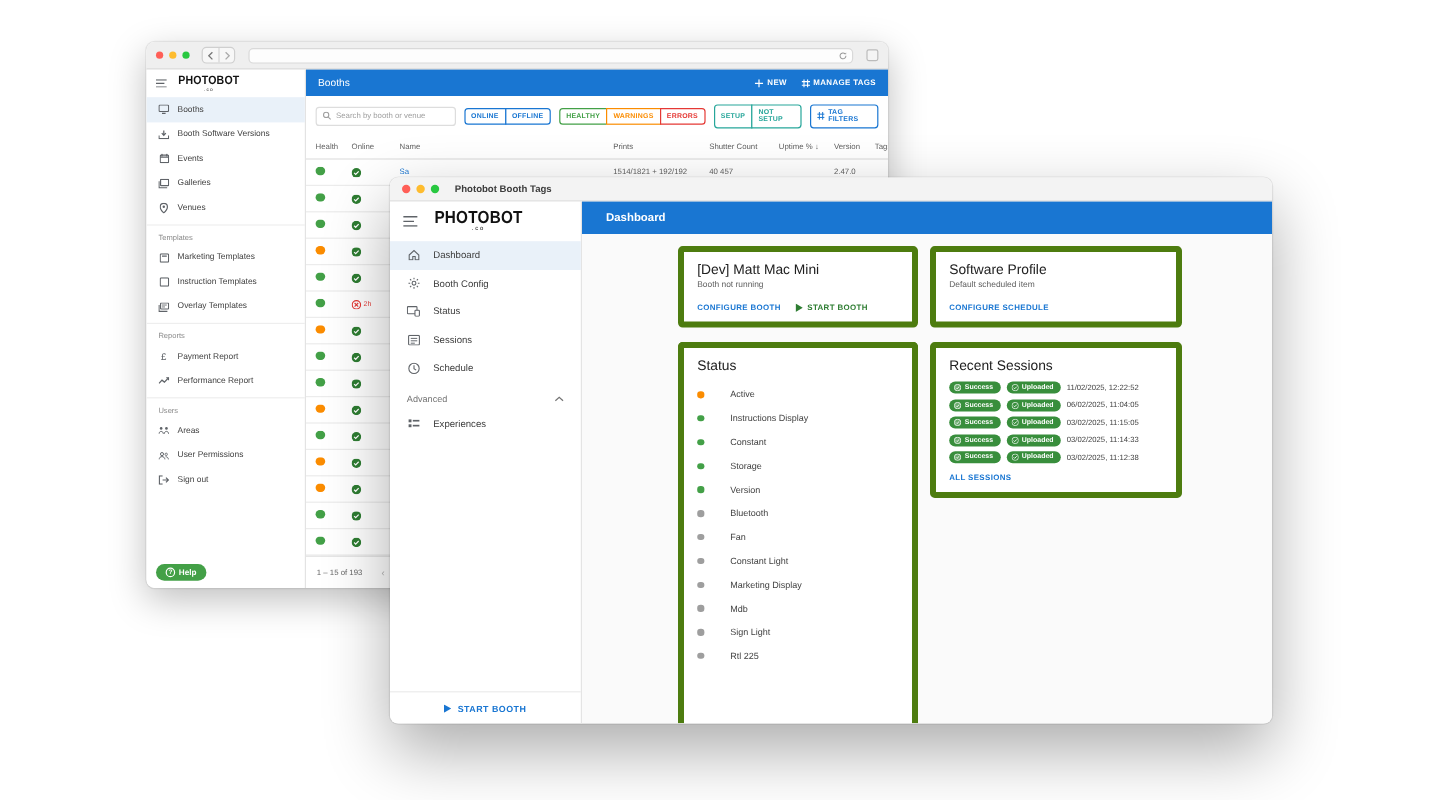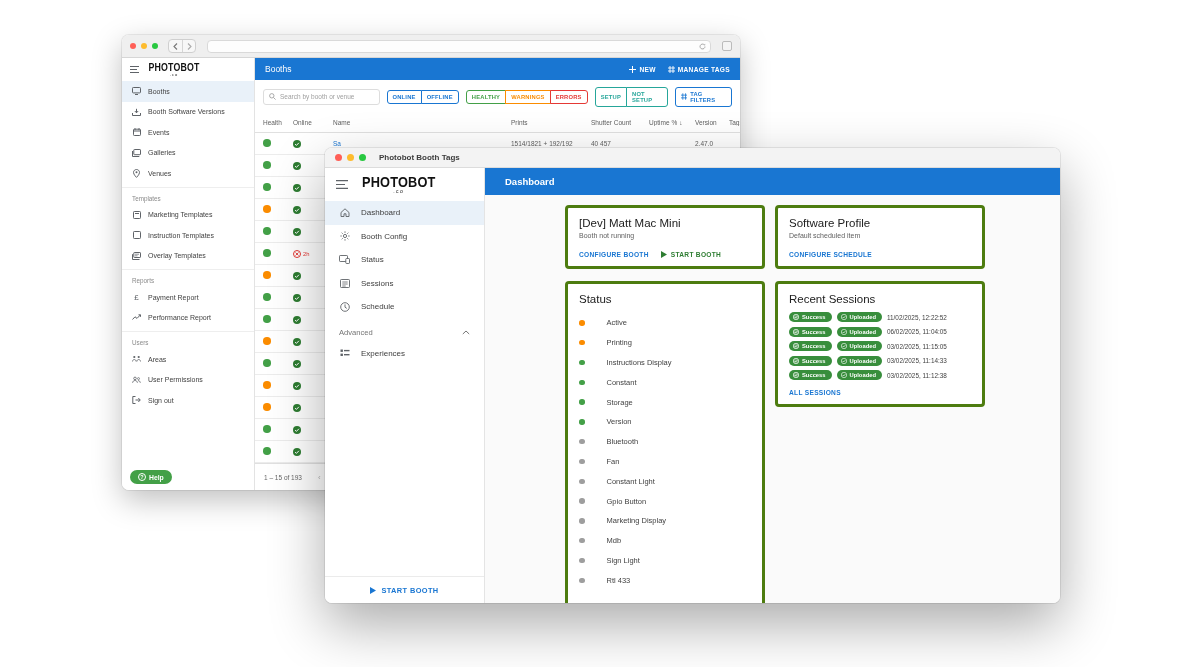--- a/index.html
+++ b/index.html
@@ -120,21 +120,21 @@
                 font-size:7.6px; color:#757575; }
   .f-start { margin-top:auto; height:27px; flex:none; border-top:1px solid #ebebeb; display:flex;
              align-items:center; justify-content:center; gap:5px; font-size:7.4px; letter-spacing:.4px; }
 
   .f-main { flex:1; display:flex; flex-direction:column; min-width:0; }
   .f-appbar { height:27px; flex:none; background:#1976d2; color:#fff; display:flex; align-items:center;
               padding:0 20px; font-size:9.5px; font-weight:bold; }
   .f-content { flex:1; background:#fafafa; overflow:hidden; display:flex; gap:10px; padding:10px 0 0 80px; }
   .f-col1 { width:200px; flex:none; display:flex; flex-direction:column; gap:12px; }
   .f-col2 { width:210px; flex:none; display:flex; flex-direction:column; gap:12px; }
-  .card { background:#fff; border:3px solid #4d7c0f; border-radius:4px; padding:9px 11px 8px; }
+  .card { background:#fff; border:5px solid #4d7c0f; border-radius:4px; padding:9px 11px 8px; }
   .card-title { font-size:11.5px; color:#212121; }
   .card-sub   { font-size:7px; color:#616161; margin-top:3px; }
   .card-actions { display:flex; align-items:center; gap:12px; margin-top:12px; font-size:6.6px; letter-spacing:.3px; }
   .action-btn { display:flex; align-items:center; gap:4px; }
   .status-list { margin-top:8px; display:flex; flex-direction:column; }
   .status-item { height:19.8px; display:flex; align-items:center; gap:22px; font-size:7.5px; color:#424242; }
   .status-item .dot { width:5.5px; height:5.5px; }
   .session-rows { margin-top:7px; display:flex; flex-direction:column; gap:4.5px; }
   .session-row { display:flex; align-items:center; gap:5px; }
   .badge { display:inline-flex; align-items:center; gap:3px; background:#388e3c; color:#fff;
@@ -769,24 +769,20 @@
             <div class="card status-card">
               <div class="card-title">Status</div>
               <div class="status-list">
 
                   <div class="status-item">
                     <span class="dot warn"></span>
                     <span>Active</span>
                   </div>
 
 
-                  <div class="status-item">
-                    <span class="dot warn"></span>
-                    <span>Printing</span>
-                  </div>
 
                   <div class="status-item">
                     <span class="dot ok"></span>
                     <span>Instructions Display</span>
                   </div>
 
                   <div class="status-item">
                     <span class="dot ok"></span>
                     <span>Constant</span>
                   </div>
@@ -809,43 +805,39 @@
                   <div class="status-item">
                     <span class="dot idle"></span>
                     <span>Fan</span>
                   </div>
 
                   <div class="status-item">
                     <span class="dot idle"></span>
                     <span>Constant Light</span>
                   </div>
 
-                  <div class="status-item">
-                    <span class="dot idle"></span>
-                    <span>Gpio Button</span>
-                  </div>
 
                   <div class="status-item">
                     <span class="dot idle"></span>
                     <span>Marketing Display</span>
                   </div>
 
                   <div class="status-item">
                     <span class="dot idle"></span>
                     <span>Mdb</span>
                   </div>
 
                   <div class="status-item">
                     <span class="dot idle"></span>
                     <span>Sign Light</span>
                   </div>
 
                   <div class="status-item">
                     <span class="dot idle"></span>
-                    <span>Rtl 433</span>
+                    <span>Rtl 225</span>
                   </div>
                 </div>
             </div>
           </div>
 
           <div class="f-col2">
             <div class="card">
               <div class="card-title">Software Profile</div>
               <div class="card-sub">Default scheduled item</div>
               <div class="card-actions">

